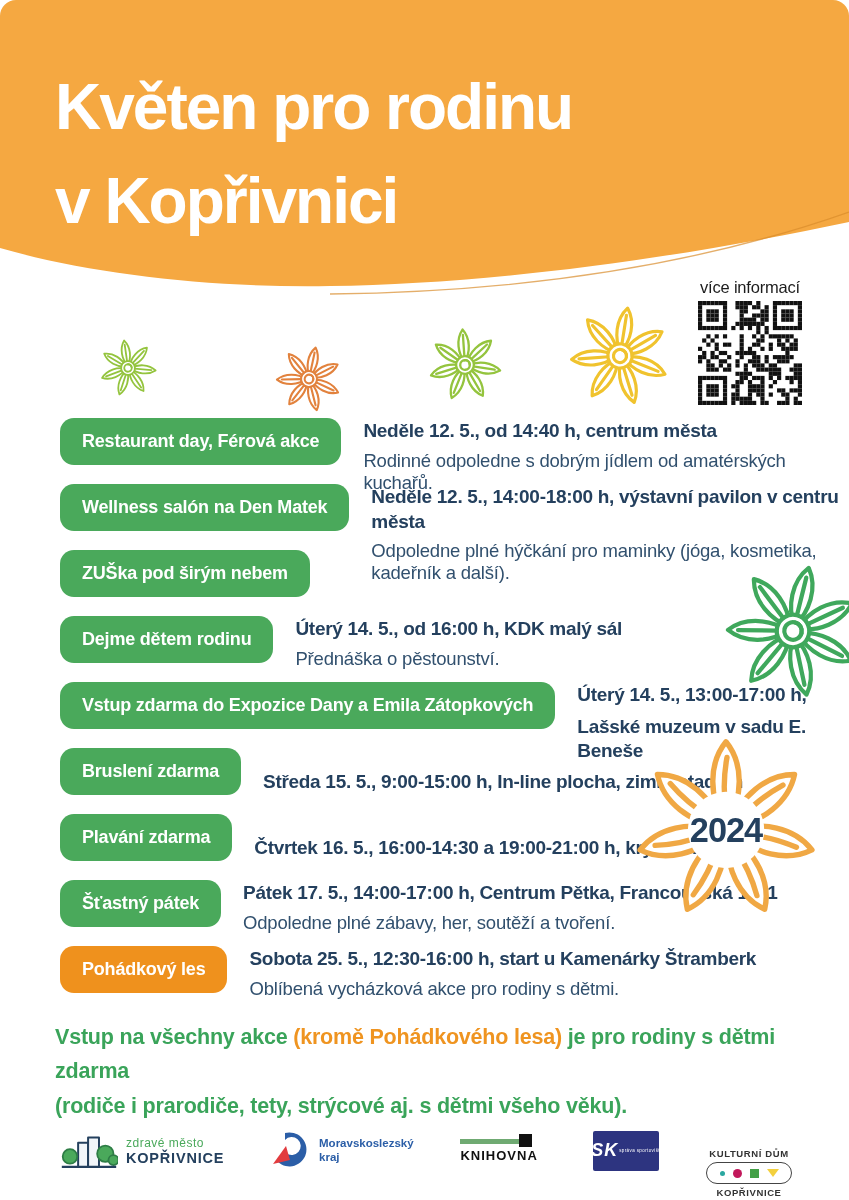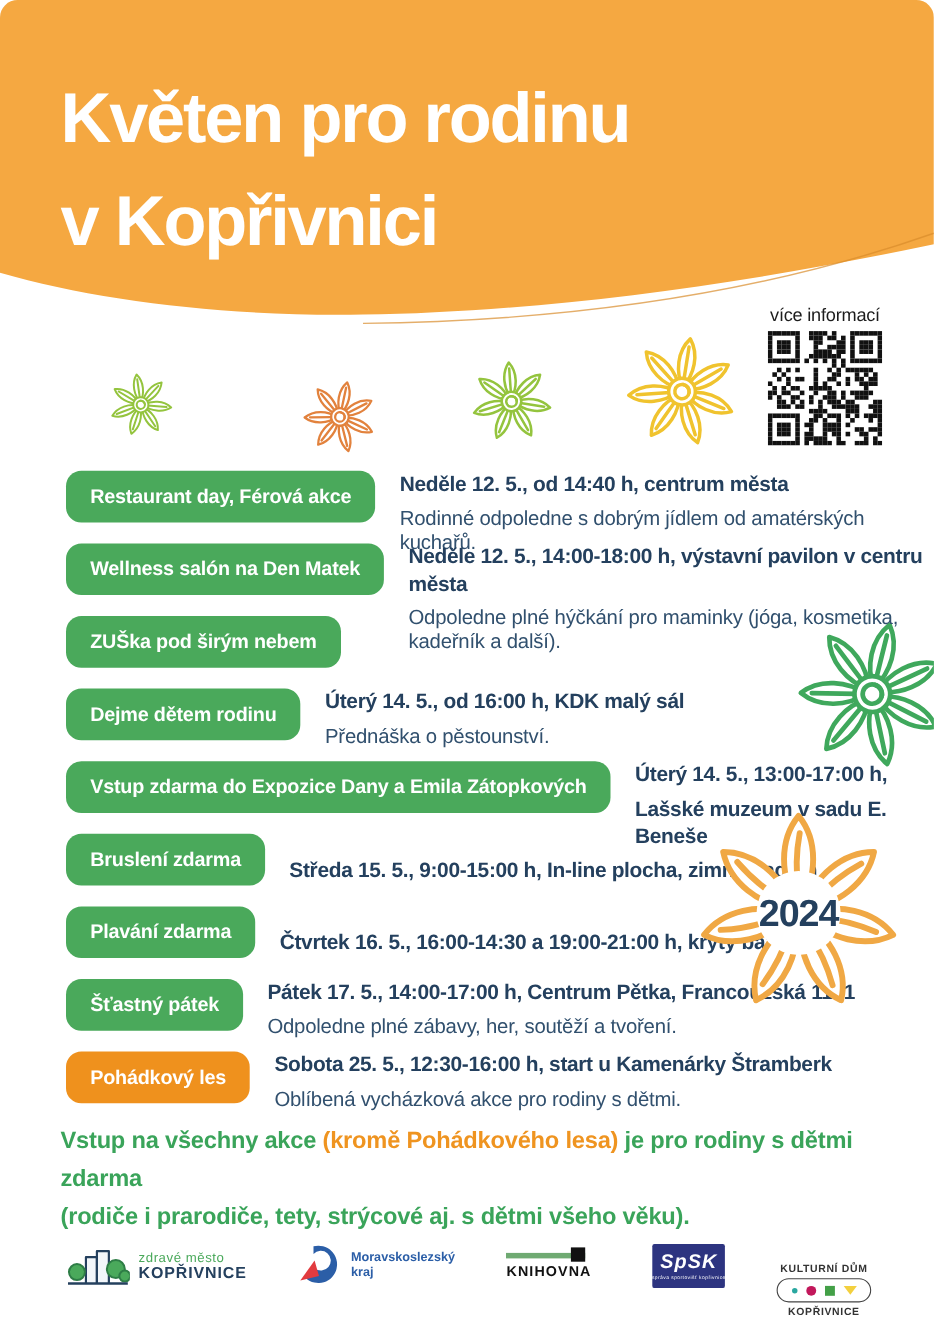--- a/index.html
+++ b/index.html
@@ -12,21 +12,21 @@
   .title{
     position:absolute;left:55px;top:60px;color:#fff;font-size:64px;font-weight:800;
     line-height:1.47;letter-spacing:-2px;white-space:nowrap;
   }
   
   .qr-block{position:absolute;left:694px;top:278px;width:112px;text-align:center;}
   .qr-label{font-size:16.5px;color:#1c1c1c;letter-spacing:-0.2px;margin-bottom:4px;}
   
   .flower{position:absolute;}
   
-  .event-row{position:absolute;left:60px;display:flex;gap:22px;align-items:flex-start;margin-top:10px;}
+  .event-row{position:absolute;left:60px;display:flex;gap:22px;align-items:flex-start;}
   .event-row.single{align-items:flex-end;}
   .event-btn{
     background:#4aa95b;color:#fff;border-radius:14px;padding:0 22px;height:47px;
     display:flex;align-items:center;font-weight:700;font-size:18px;letter-spacing:-0.2px;
     white-space:nowrap;flex:0 0 auto;
   }
   .event-row.orange .event-btn{background:#ef911d;}
   .event-text{padding-top:1px;}
   .event-title{font-weight:700;font-size:19px;color:#24405e;letter-spacing:-0.3px;line-height:1.3;}
   .event-title + .event-title{margin-top:7px;}
@@ -45,21 +45,21 @@
     justify-content:space-between;align-items:center;}
   .logo{display:flex;align-items:center;gap:8px;}
   .logo-kop-text .sub{color:#4aa95b;font-size:12px;letter-spacing:0.5px;}
   .logo-kop-text .name{color:#24405e;font-size:14.5px;font-weight:800;letter-spacing:0.8px;}
   .logo-msk-text{color:#2b5ea7;font-size:11.5px;line-height:1.15;font-weight:600;}
   .logo-knihovna{display:block;position:relative;width:86px;}
   .logo-knihovna .bar{height:5px;width:72px;background:#6faa72;position:relative;}
   .logo-knihovna .sq{position:absolute;right:0;top:-5px;width:13px;height:13px;background:#111;}
   .logo-knihovna .name{font-size:13px;font-weight:800;color:#111;letter-spacing:1px;margin-top:4px;}
   .logo-spsk{width:66px;height:40px;background:#2d3480;border-radius:2px;display:flex;
-    flex-direction:column;align-items:center;justify-content:center;gap:1px;}
+    flex-direction:row;align-items:center;justify-content:center;gap:1px;}
   .logo-spsk .mark{color:#fff;font-weight:800;font-style:italic;font-size:18px;letter-spacing:1px;}
   .logo-spsk .sub{color:#fff;font-size:4.5px;letter-spacing:0.4px;white-space:nowrap;}
   .logo-kd{text-align:center;}
   .logo-kd .top{font-size:9.5px;font-weight:700;color:#333;letter-spacing:0.6px;margin-top:45px;}
   .logo-kd .oval{margin:3px auto;width:84px;height:20px;border:1.5px solid #444;border-radius:12px;
     display:flex;align-items:center;justify-content:center;gap:8px;}
   .logo-kd .dot{width:5px;height:5px;border-radius:50%;background:#2aa7a0;}
   .logo-kd .circ{width:9px;height:9px;border-radius:50%;background:#c2185b;}
   .logo-kd .sqr{width:9px;height:9px;background:#43a047;}
   .logo-kd .tri{width:0;height:0;border-left:6px solid transparent;border-right:6px solid transparent;

